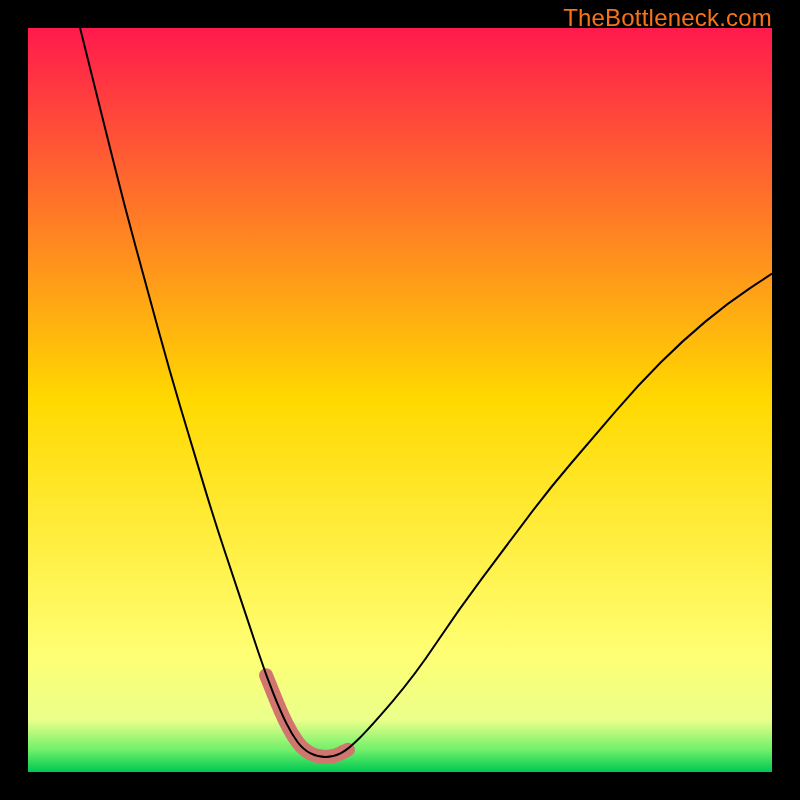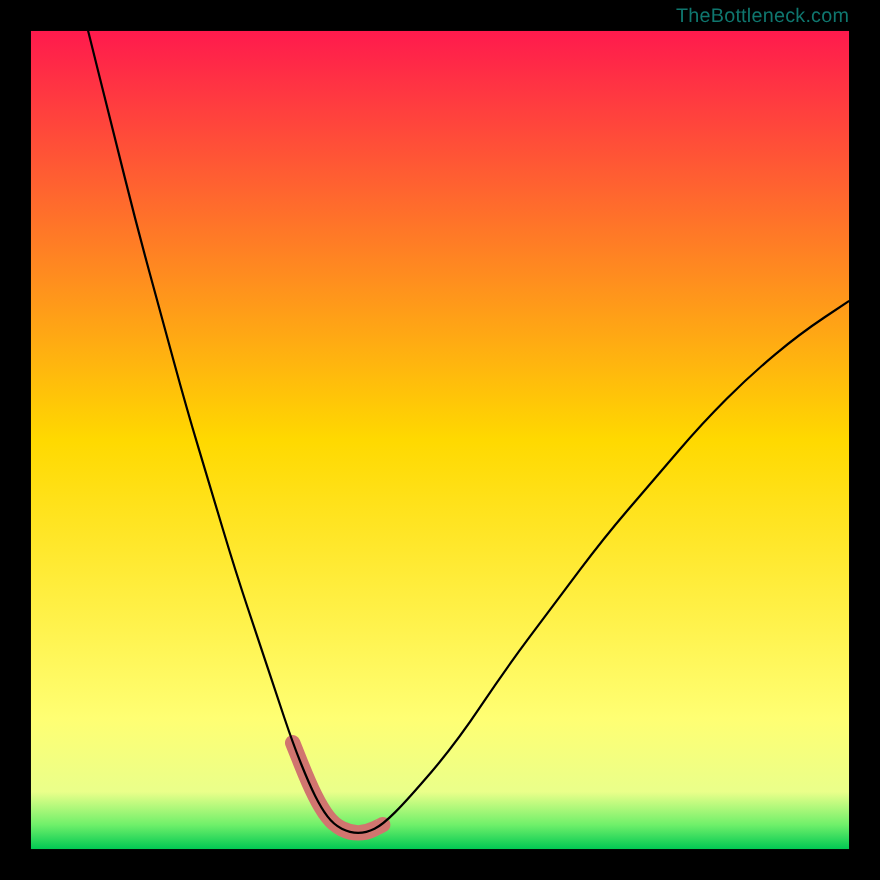--- a/index.html
+++ b/index.html
@@ -18,22 +18,22 @@
   }
   .plot {
     position: absolute;
     box-sizing: border-box;
   }
   .watermark {
     position: absolute;
     top: 4px;
     right: 28px;
     font-family: Arial, Helvetica, sans-serif;
-    font-size: 18px;
-    color: #0f766e;
+    font-size: 24px;
+    color: #f97316;
     font-weight: 400;
     letter-spacing: 0.2px;
   }
 </style>
 </head>
 <body>
 <div class="outer">
 
   <div class="watermark">TheBottleneck.com</div>
 

